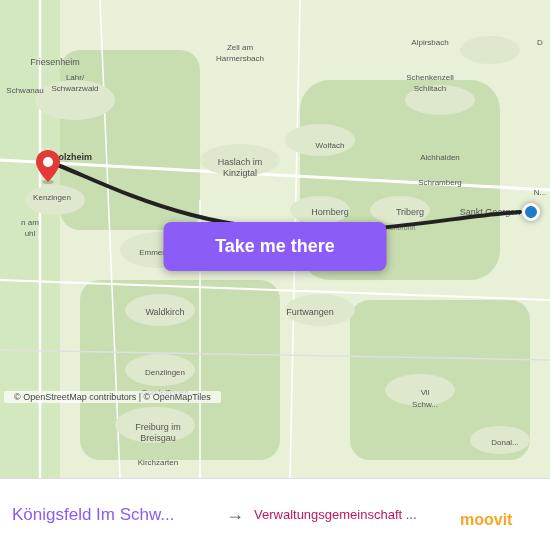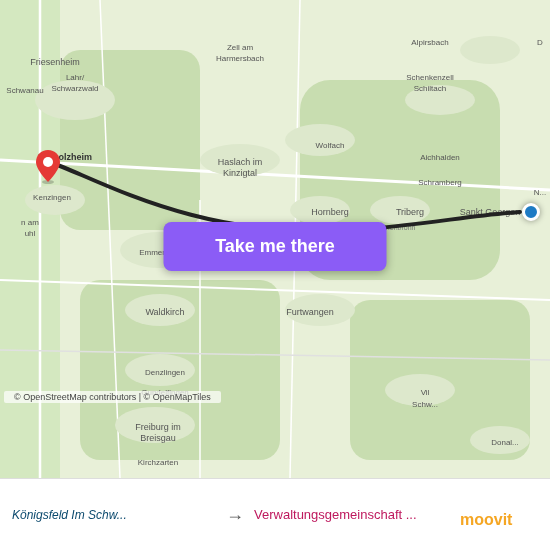--- a/index.html
+++ b/index.html
@@ -37,26 +37,25 @@
       background: #fff;
       display: flex;
       align-items: center;
       padding: 0 12px;
       border-top: 1px solid #ddd;
       gap: 0;
       flex-shrink: 0;
     }
     .bottom-location {
       flex: 1;
-      font-size: 12px;
-      color: #0c4a6e;
+      font-size: 17px;
+      color: #8b5cf6;
       white-space: nowrap;
       overflow: hidden;
       text-overflow: ellipsis;
-      font-style: italic;
     }
     .bottom-arrow {
       font-size: 18px;
       color: #555;
       padding: 0 10px;
       flex-shrink: 0;
     }
     .bottom-location-right {
       flex: 1;
       font-size: 13px;

